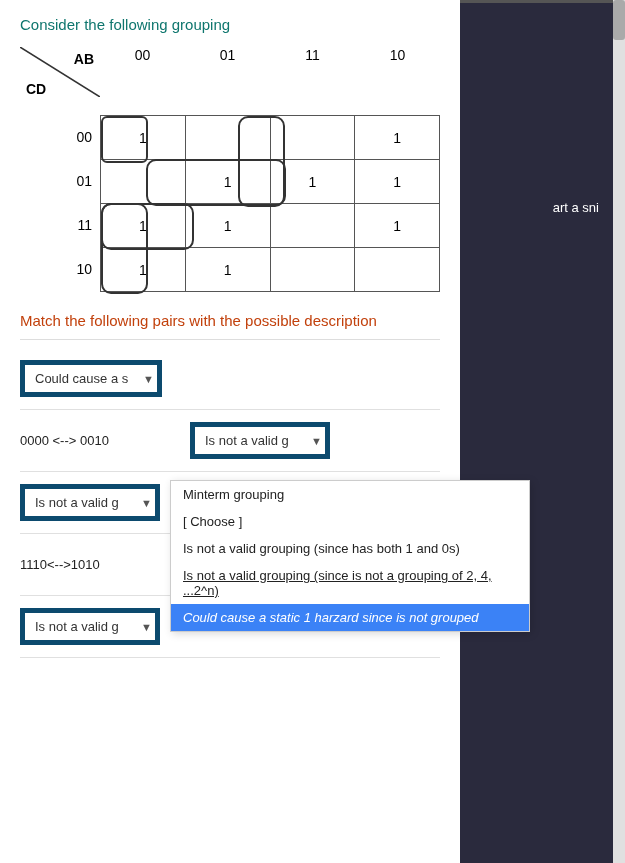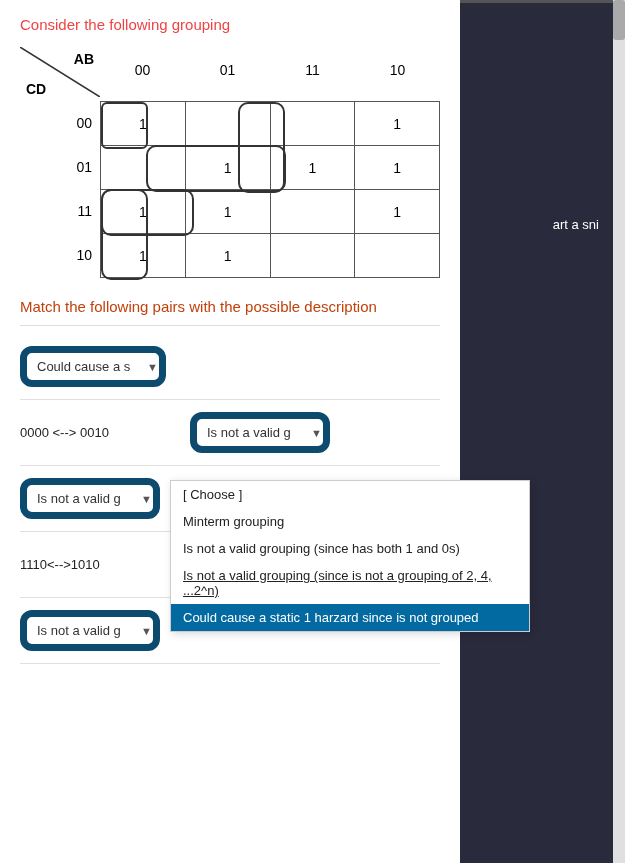--- a/index.html
+++ b/index.html
@@ -33,30 +33,30 @@
       top: 0;
       width: 12px;
       height: 40px;
       background: #aaa;
       border-radius: 3px;
     }
 
     .art-a-sni {
       position: absolute;
       right: 14px;
-      top: 217px;
+      top: 200px;
       color: #fff;
       font-size: 13px;
       white-space: nowrap;
     }
 
     .page-title {
       font-size: 15px;
       margin-bottom: 14px;
-      color: #ef4444;
+      color: #0f766e;
     }
 
     .section-title {
       font-size: 15px;
       margin: 16px 0 10px 0;
       color: #c2410c;
     }
 
     .divider {
       border: none;
@@ -79,22 +79,22 @@
       flex-shrink: 0;
     }
 
     .match-select-container {
       position: relative;
     }
 
     .match-select {
       appearance: none;
       -webkit-appearance: none;
-      border: 7px solid #0c4a6e;
-      border-radius: 12px;
+      border: 5px solid #0c4a6e;
+      border-radius: 0;
       padding: 6px 28px 6px 10px;
       font-size: 13px;
       background: #fff;
       cursor: pointer;
       min-width: 140px;
       color: #333;
     }
 
     .select-arrow {
       position: absolute;
@@ -119,37 +119,38 @@
     }
 
     .dropdown-item {
       padding: 6px 12px;
       font-size: 13px;
       cursor: pointer;
       color: #222;
     }
 
     .dropdown-item.selected {
-      background: #0369a1;
+      background: #3b82f6;
       color: #fff;
+      font-style: italic;
     }
 
     .dropdown-item.underline {
       text-decoration: underline;
     }
 
     .kmap-full {
       position: relative;
       margin: 10px 0 20px 0;
     }
 
     .kmap-labels-top {
       display: flex;
-      align-items: center;
-      margin-bottom: 4px;
+      align-items: flex-start;
+      margin-bottom: 18px;
     }
 
     .corner-cell {
       width: 80px;
       height: 50px;
       position: relative;
       flex-shrink: 0;
     }
 
     .corner-diagonal {
@@ -318,22 +319,22 @@
     <div class="match-row">
       <div class="match-select-container">
         <select class="match-select">
           <option>Could cause a s</option>
         </select>
         <span class="select-arrow">▼</span>
       </div>
     </div>
 
     <div class="dropdown-overlay">
+      <div class="dropdown-item">Minterm grouping</div>
       <div class="dropdown-item">[ Choose ]</div>
-      <div class="dropdown-item">Minterm grouping</div>
       <div class="dropdown-item">Is not a valid grouping (since has both 1 and 0s)</div>
       <div class="dropdown-item underline">Is not a valid grouping (since is not a grouping of 2, 4, ...2^n)</div>
       <div class="dropdown-item selected">Could cause a static 1 harzard since is not grouped</div>
     </div>
 
     <div class="match-row">
       <div class="match-label">
         <span>0000 &lt;--&gt; 0010</span>
       </div>
       <div class="match-select-container">

